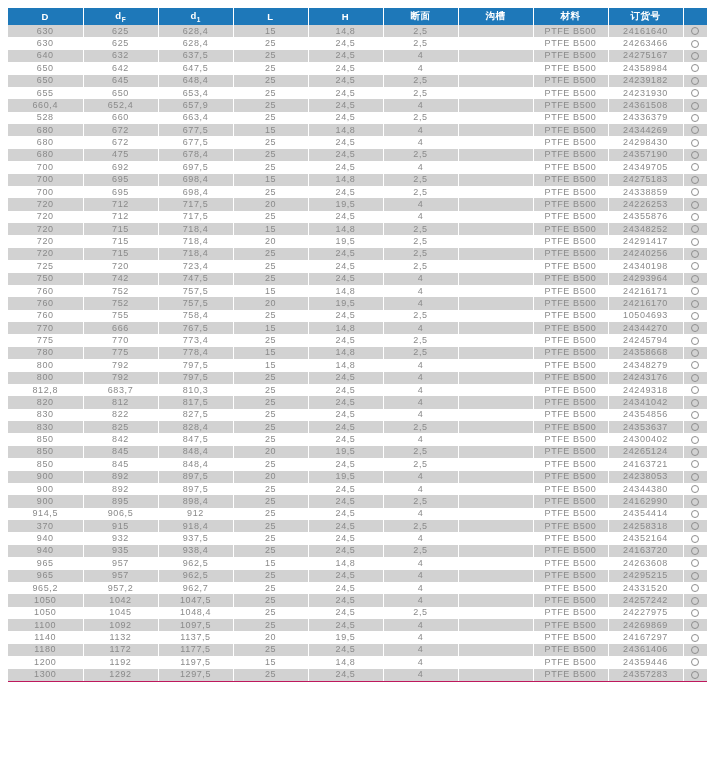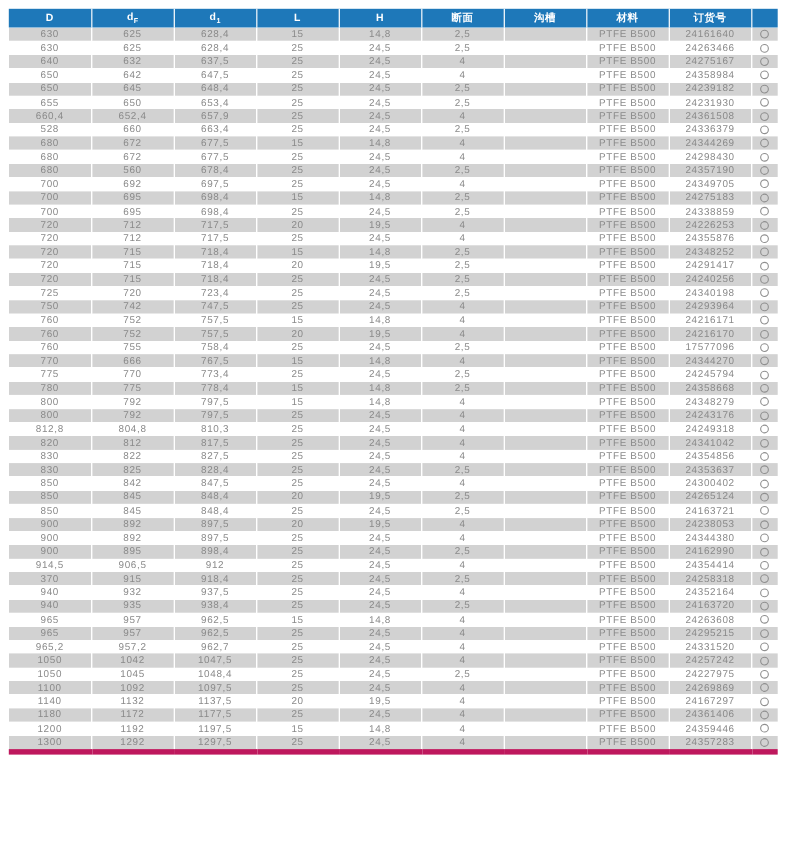--- a/index.html
+++ b/index.html
@@ -53,21 +53,21 @@
     text-align: center;
     vertical-align: middle;
     border-right: 1px solid #ffffff;
     letter-spacing: 0.6px;
     white-space: nowrap;
     overflow: hidden;
   }
   tbody td:last-child { border-right: none; }
   tbody tr:nth-child(odd)  td { background: #d2d2d2; }
   tbody tr:nth-child(even) td { background: #ffffff; }
-  tbody tr:last-child td { border-bottom: 5px solid #be185d; }
+  tbody tr:last-child td { border-bottom: 1px solid #be185d; }
 
   .avail-circle {
     display: inline-block;
     width: 6px;
     height: 6px;
     border: 1px solid #8f8f8f;
     border-radius: 50%;
     background: transparent;
     vertical-align: middle;
   }
@@ -219,21 +219,21 @@
           <td>25</td>
           <td>24,5</td>
           <td>4</td>
           <td></td>
           <td>PTFE B500</td>
           <td>24298430</td>
           <td><span class="avail-circle"></span></td>
         </tr>
         <tr>
           <td>680</td>
-          <td>560</td>
+          <td>475</td>
           <td>678,4</td>
           <td>25</td>
           <td>24,5</td>
           <td>2,5</td>
           <td></td>
           <td>PTFE B500</td>
           <td>24357190</td>
           <td><span class="avail-circle"></span></td>
         </tr>
         <tr>
@@ -382,21 +382,21 @@
         </tr>
         <tr>
           <td>760</td>
           <td>755</td>
           <td>758,4</td>
           <td>25</td>
           <td>24,5</td>
           <td>2,5</td>
           <td></td>
           <td>PTFE B500</td>
-          <td>17577096</td>
+          <td>10504693</td>
           <td><span class="avail-circle"></span></td>
         </tr>
         <tr>
           <td>770</td>
           <td>666</td>
           <td>767,5</td>
           <td>15</td>
           <td>14,8</td>
           <td>4</td>
           <td></td>
@@ -447,21 +447,21 @@
           <td>25</td>
           <td>24,5</td>
           <td>4</td>
           <td></td>
           <td>PTFE B500</td>
           <td>24243176</td>
           <td><span class="avail-circle"></span></td>
         </tr>
         <tr>
           <td>812,8</td>
-          <td>804,8</td>
+          <td>683,7</td>
           <td>810,3</td>
           <td>25</td>
           <td>24,5</td>
           <td>4</td>
           <td></td>
           <td>PTFE B500</td>
           <td>24249318</td>
           <td><span class="avail-circle"></span></td>
         </tr>
         <tr>

